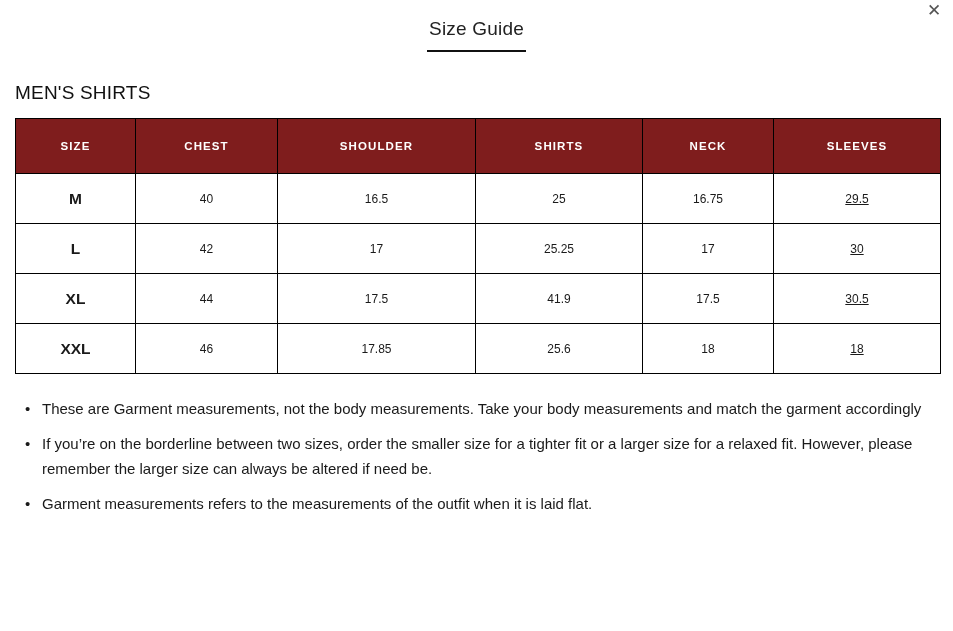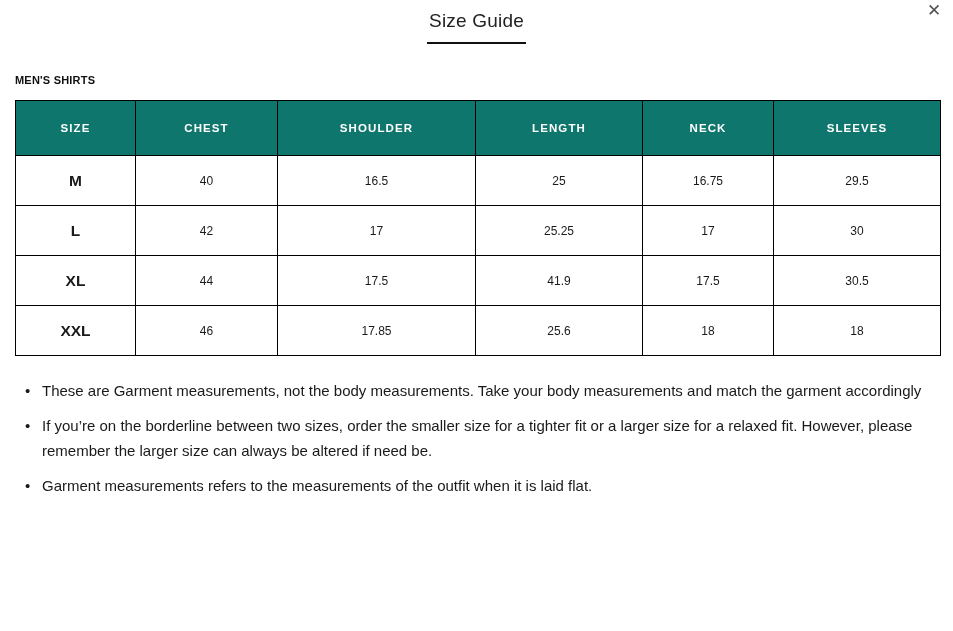--- a/index.html
+++ b/index.html
@@ -30,68 +30,68 @@
     color: #555;
     font-size: 17px;
     line-height: 22px;
     text-align: center;
     cursor: pointer;
     user-select: none;
     overflow: hidden;
   }
   .guide-title-wrap {
     text-align: center;
-    padding-top: 10px;
+    padding-top: 18px;
   }
   .guide-title {
     display: inline-block;
     font-size: 19px;
     font-weight: 400;
     color: #222;
     padding: 0 2px 10px 2px;
     border-bottom: 2px solid #111;
     letter-spacing: 0.2px;
   }
   .section-title {
     margin: 30px 0 0 15px;
-    font-size: 11px;
-    font-weight: bold;
+    font-size: 19px;
+    font-weight: normal;
     color: #111;
     letter-spacing: 0.2px;
   }
   table.size-table {
     margin: 14px 0 0 15px;
     border-collapse: collapse;
     width: 925px;
     table-layout: fixed;
     border: 1px solid #000;
   }
   table.size-table thead th {
-    background: #0f766e;
+    background: #7f1d1d;
     color: #fff;
     font-size: 11.5px;
     font-weight: bold;
     letter-spacing: 1.1px;
     height: 52px;
     text-align: center;
     border-right: 1px solid #000;
     vertical-align: middle;
   }
   table.size-table thead th:last-child { border-right: none; }
   table.size-table tbody td {
     height: 47px;
     text-align: center;
     vertical-align: middle;
     font-size: 12px;
     color: #1a1a1a;
     border-top: 1px solid #000;
     border-right: 1px solid #000;
     background: #fff;
   }
-  table.size-table tbody td:last-child { border-right: none; }
+  table.size-table tbody td:last-child { border-right: none; text-decoration: underline; }
   table.size-table tbody td.size-cell {
     font-weight: bold;
     font-size: 15.5px;
   }
   
   col.c0 { width: 120px; }
   col.c1 { width: 142px; }
   col.c2 { width: 198px; }
   col.c3 { width: 167px; }
   col.c4 { width: 131px; }
@@ -140,21 +140,21 @@
         <col class="c2">
         <col class="c3">
         <col class="c4">
         <col class="c5">
     </colgroup>
     <thead>
       <tr>
         <th>SIZE</th>
         <th>CHEST</th>
         <th>SHOULDER</th>
-        <th>LENGTH</th>
+        <th>SHIRTS</th>
         <th>NECK</th>
         <th>SLEEVES</th>
       </tr>
     </thead>
     <tbody>
       <tr>
         <td class="size-cell">M</td>
         <td>40</td>
         <td>16.5</td>
         <td>25</td>

